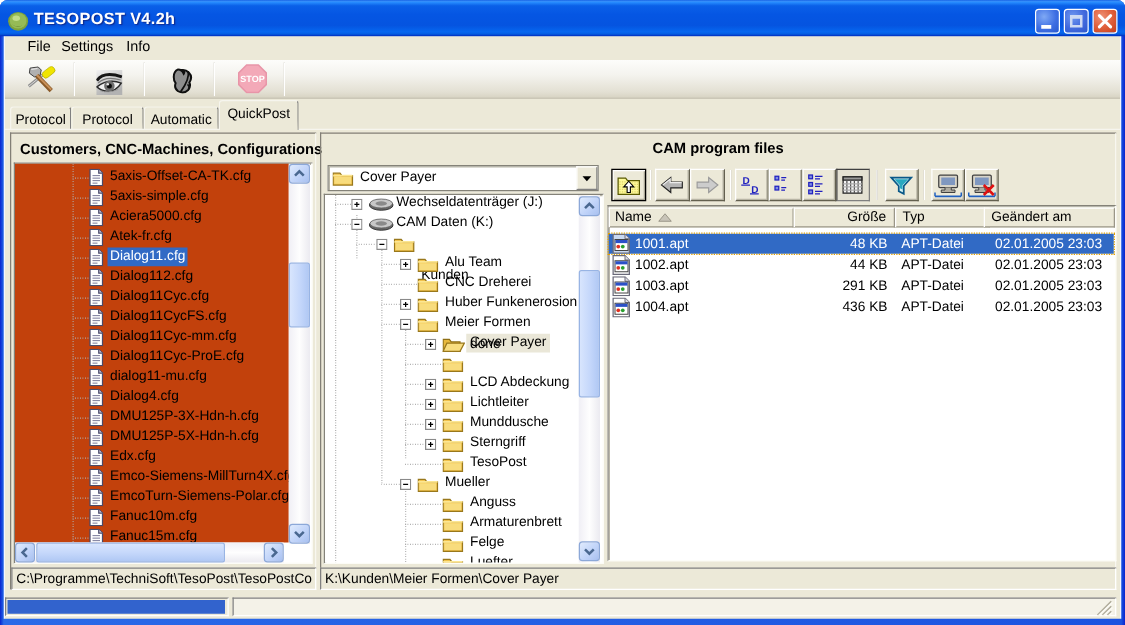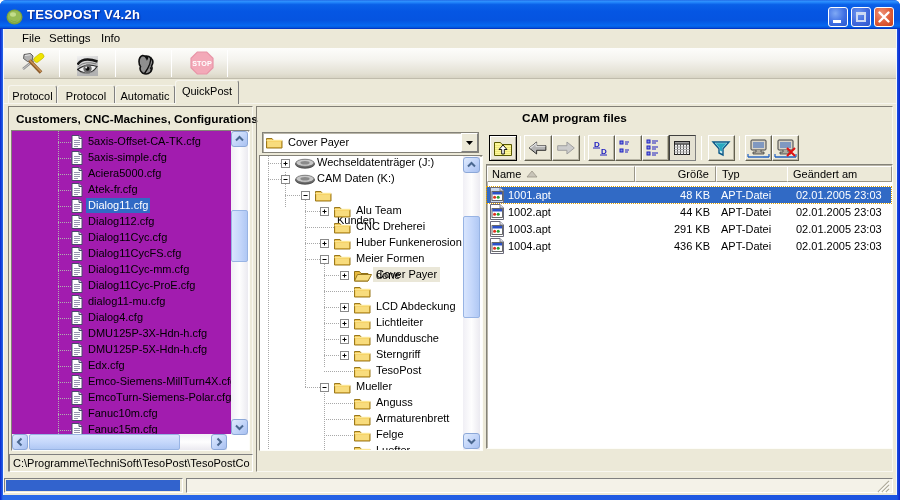--- a/index.html
+++ b/index.html
@@ -114,21 +114,21 @@
     </div>
     <div class="tab" style="left:4px;width:49px">Protocol</div>
     <div class="tab" style="left:53px;width:58px">Protocol</div>
     <div class="tab" style="left:111px;width:60px">Automatic</div>
     <div class="tab" id="tab-active" style="left:171px;width:64px">QuickPost</div>
     <div id="tabpane-line" class="abs"></div>
 
 <div class="abs sunken2" style="left:4px;top:77px;width:245px;height:366px"></div>
 <div class="abs" style="left:12px;top:83px;font-size:11.8px;font-weight:bold">Customers, CNC-Machines, Configurations</div>
 <div class="abs white-box" style="left:7px;top:101px;width:239px;height:321px"></div>
-<div class="abs" style="left:8px;top:102px;width:219px;height:303px;overflow:hidden;background:#a21caf">
+<div class="abs" style="left:8px;top:102px;width:219px;height:303px;overflow:hidden;background:#c2410c">
 <div style="position:absolute;left:46px;top:0;width:1px;height:303px;background-image:linear-gradient(#b0b0b0 1px, transparent 1px);background-size:1px 2px"></div>
 <div style="position:absolute;left:46px;top:11px;width:14px;height:1px;background-image:linear-gradient(90deg,#b0b0b0 1px, transparent 1px);background-size:2px 1px"></div>
 <svg class="abs" style="left:59px;top:4px" width="12" height="14" viewBox="0 0 12 14">
 <path d="M1 0.5 L8 0.5 L11 3.5 L11 13.5 L1 13.5 z" fill="#fff" stroke="#4a4a6a" stroke-width="1"></path>
 <path d="M8 0.5 L8 3.5 L11 3.5" fill="#d8d8e8" stroke="#4a4a6a" stroke-width="1"></path>
 <path d="M3 5.5 h6 M3 7.5 h6 M3 9.5 h6 M3 11.5 h4" stroke="#7a7a9a" stroke-width="0.8"></path>
 </svg>
 <div class="trow" style="left:74px;top:3px;padding:0 2px;">5axis-Offset-CA-TK.cfg</div>
 <div style="position:absolute;left:46px;top:27px;width:14px;height:1px;background-image:linear-gradient(90deg,#b0b0b0 1px, transparent 1px);background-size:2px 1px"></div>
 <svg class="abs" style="left:59px;top:20px" width="12" height="14" viewBox="0 0 12 14">
@@ -475,20 +475,21 @@
 <div class="trow" style="left:113px;top:287px;padding:0 3px;">Luefter</div>
 </div>
 <div class="abs sb-track-v" style="left:459px;top:127px;width:17px;height:294px"></div>
 <div class="abs sb-btn" style="left:459px;top:128px;width:17px;height:16px"><svg width="15" height="14" viewBox="0 0 15 14">
           <path class="chev" d="M4 8.5 L7.5 5 L11 8.5"></path>
         </svg></div>
 <div class="abs sb-btn" style="left:459px;top:404px;width:17px;height:16px"><svg width="15" height="14" viewBox="0 0 15 14">
           <path class="chev" d="M4 5.5 L7.5 9 L11 5.5"></path>
         </svg></div>
 <div class="abs sb-thumb" style="left:459px;top:187px;width:17px;height:102px"></div>
+<div class="abs sunken statusbox" style="left:252px;width:637px">K:\Kunden\Meier Formen\Cover Payer</div>
 <div class="abs" style="left:485px;top:106px;width:28px;height:26px;border:1px solid #000;box-shadow:inset 1px 1px 0 #fff, inset -1px -1px 0 #a8a595;background:#ece9d8;">
         <svg width="24" height="24" viewBox="0 0 24 24" style="position:absolute;left:1px;top:1px">
 <path d="M3.5 5.5 L9.5 5.5 L11 7.5 L20.5 7.5 L20.5 18.5 L3.5 18.5 z" fill="#fdf998" stroke="#5a5a00" stroke-width="1"></path>
 <path d="M4.5 8.5 h15 M4.5 10.5 h15 M4.5 12.5 h15 M4.5 14.5 h15 M4.5 16.5 h15" stroke="#e0d468" stroke-width="1" stroke-dasharray="1 1"></path>
 <path d="M10.7 17 L10.7 12.5 L8 12.5 L12 8 L16 12.5 L13.3 12.5 L13.3 17 z" fill="#fff" stroke="#000" stroke-width="0.9"></path>
 </svg>
       </div>
 <div class="abs" style="left:520px;top:106px;width:28px;height:26px;border:1px solid #404040;border-top-color:#fff;border-left-color:#fff;border-right-color:#63604f;border-bottom-color:#63604f;background:#ece9d8;box-shadow:inset -1px -1px 0 #b8b5a5;"><svg width="26" height="24" viewBox="0 0 28 26">
           <path d="M4.5 13 L12.5 6.5 L12.5 10.5 L22.5 10.5 L22.5 15.5 L12.5 15.5 L12.5 19.5 z" fill="#b4b4b4" stroke="#222" stroke-width="1"></path>
           <path d="M5.5 13 L12 7.8 L12 11 L22 11" stroke="#ececec" stroke-width="1.1" fill="none"></path>

